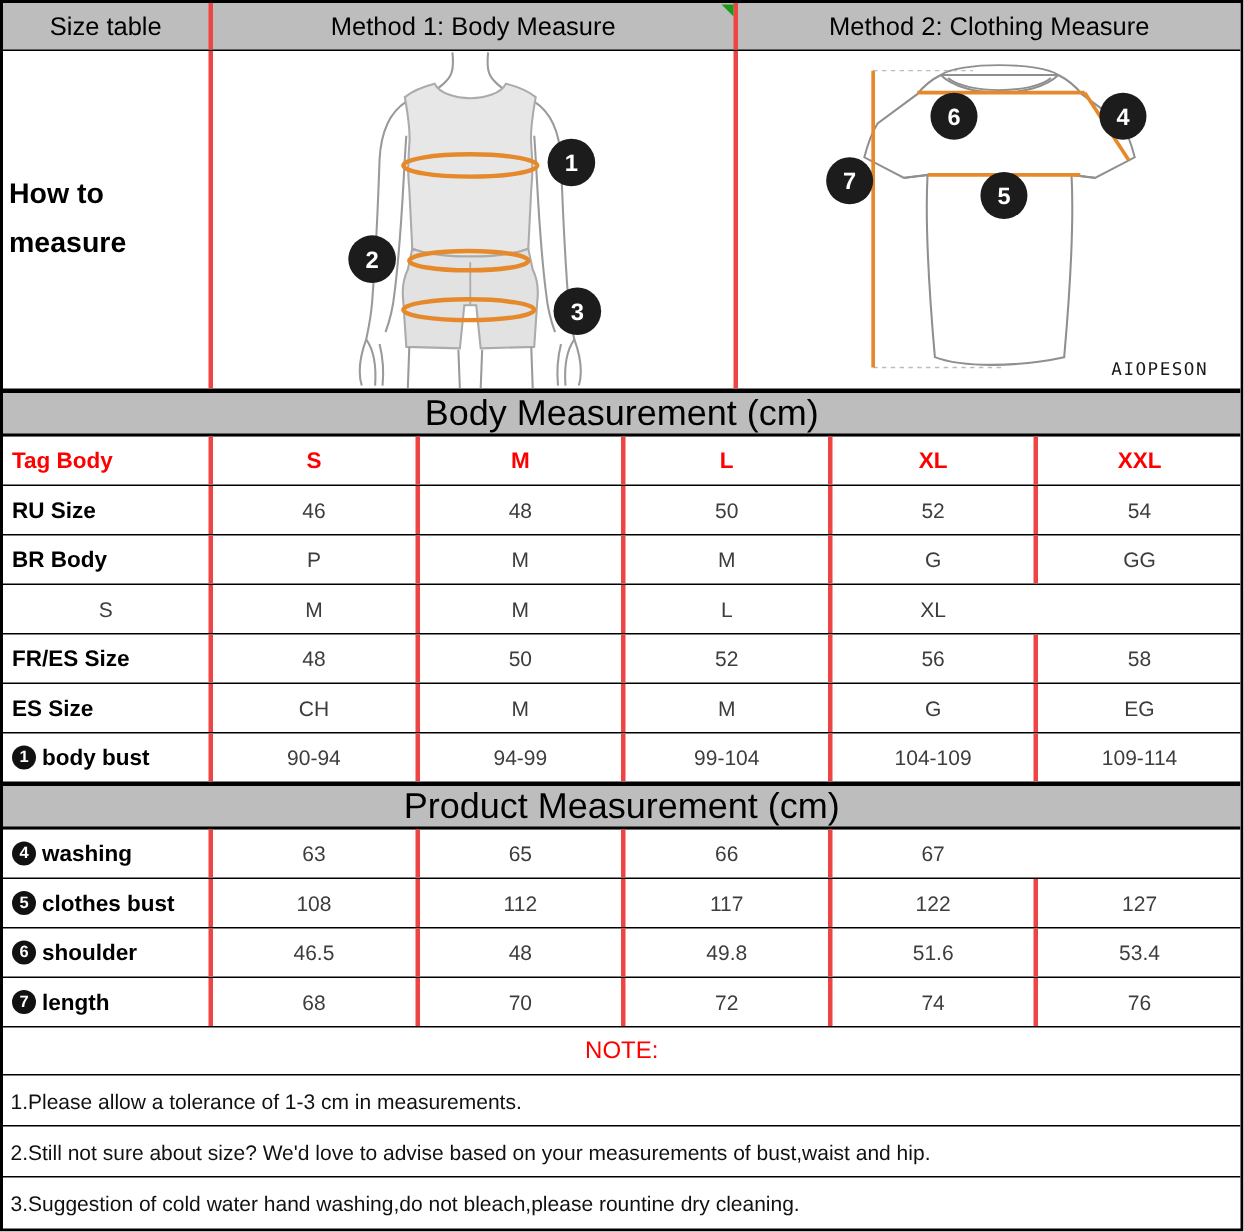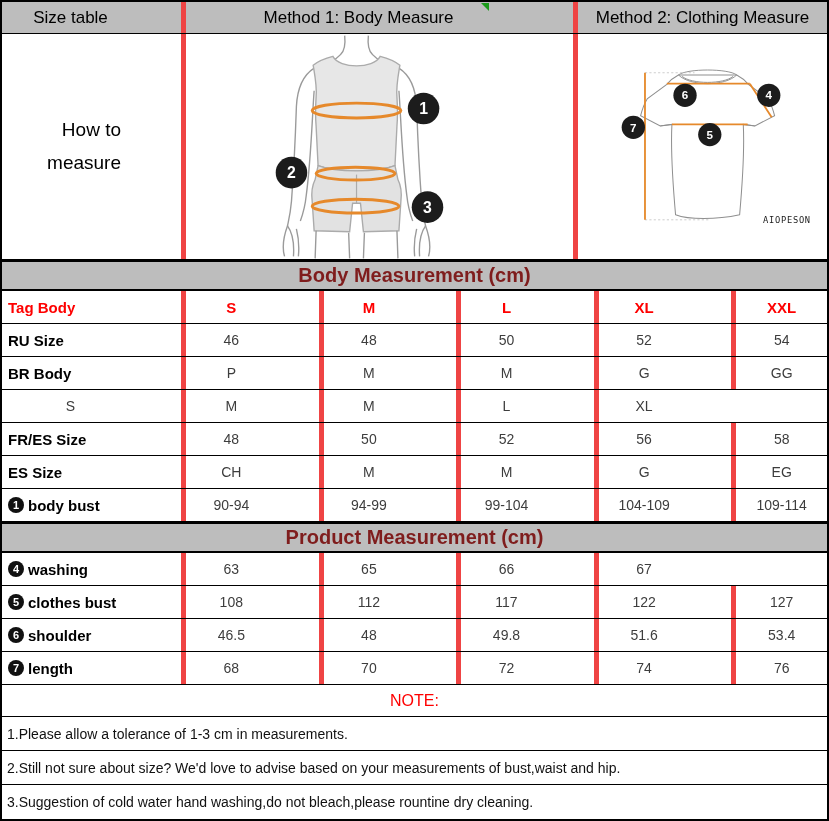--- a/index.html
+++ b/index.html
@@ -7,41 +7,41 @@
   body { font-family:"Liberation Sans", sans-serif; }
   .sheet {
     position:relative;
     width:829px; height:821px;
     border:2px solid #000;
     background:#fff;
     overflow:hidden;
   }
   .row { display:flex; width:100%; border-bottom:1px solid #000; }
   .cell { display:flex; align-items:center; overflow:hidden; }
-  .cell + .cell { border-left:5px solid #ef4444;margin-left:42px; }
+  .cell + .cell { border-left:3px solid #ef4444; }
 
   
   .header-row { height:32px; background:#bdbdbd; position:relative; }
   .header-row .cell { justify-content:center; font-weight:normal; font-size:17px; color:#000; }
   .c-label { width:137px; flex:0 0 137px; }
   .c-m1 { width:350px; flex:0 0 350px; }
   .c-m2 { flex:1; }
   .green-tri {
     position:absolute; left:479px; top:1px; width:0; height:0;
     border-top:8px solid #1a9a1a; border-left:8px solid transparent;
   }
 
   
   .diagram-row { height:226px; background:#fff; }
-  .howto { justify-content:center; text-align:right; font-weight:normal; font-size:19px; line-height:1.7; padding:0 18px; }
+  .howto { justify-content:center; text-align:left; font-weight:bold; font-size:19px; line-height:1.7; padding:0 4px; }
   .diag { justify-content:center; align-items:flex-start; }
 
   
   .band { height:31px; background:#bdbdbd; border-top:2px solid #000; border-bottom:2px solid #000; }
-  .band .cell { flex:1; justify-content:center; font-weight:bold; font-size:20px; color:#7f1d1d; }
+  .band .cell { flex:1; justify-content:center; font-weight:normal; font-size:24px; color:#000000; }
 
   
   .trow { display:grid; grid-template-columns:137px repeat(5,1fr); height:33px; border-bottom:1px solid #000; }
   .trow .cell { height:100%; }
   .lab { padding-left:6px; font-weight:bold; font-size:15px; color:#000; gap:4px; }
   .val { justify-content:center; font-size:14px; color:#3d3d3d; }
   .tag-row .cell { color:#fe0000; font-weight:bold; }
   .tag-row .val { font-size:15px; }
   .mark {
     display:inline-flex; width:16px; height:16px; border-radius:50%;

